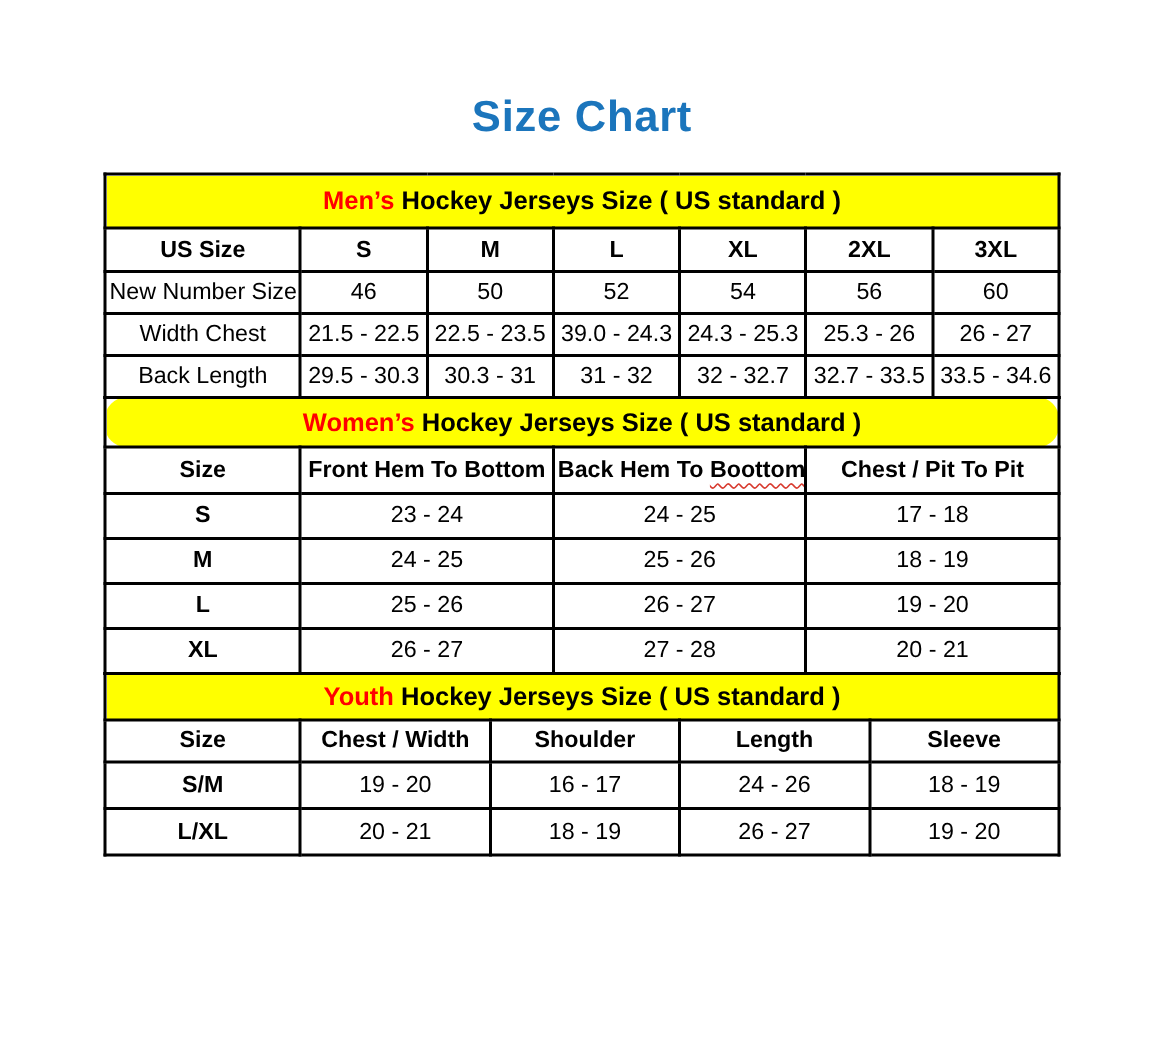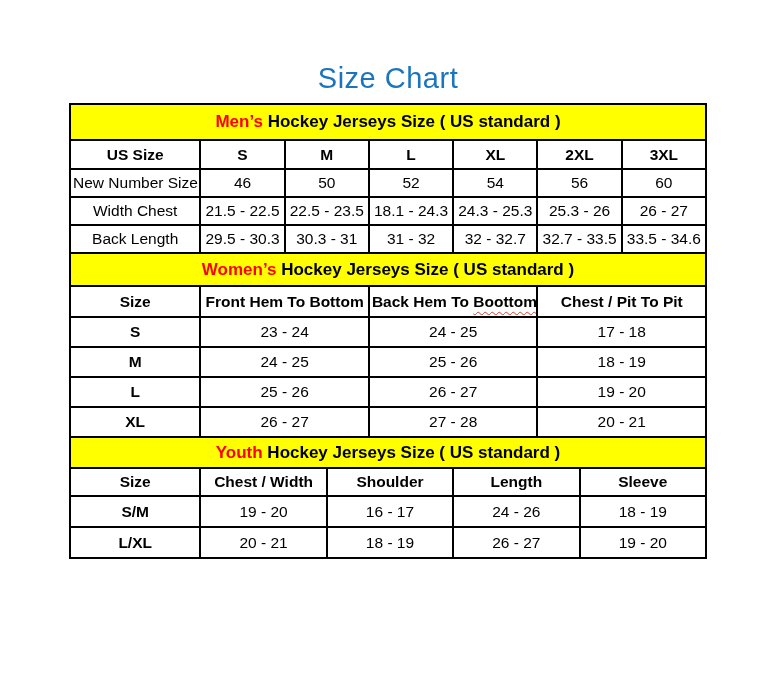--- a/index.html
+++ b/index.html
@@ -6,24 +6,24 @@
   html, body {
     margin: 0; padding: 0;
     width: 776px; height: 692px;
     background: #ffffff;
     font-family: "Liberation Sans", sans-serif;
     color: #000;
   }
   .page-title {
     margin: 0;
     padding-top: 62px;
-    padding-bottom: 8px;
+    padding-bottom: 20px;
     text-align: center;
     font-size: 29px;
-    font-weight: 400;
+    font-weight: 700;
     letter-spacing: 0.5px;
     color: #1B75BC;
   }
   .chart-wrap { width: 638px; margin: 0 auto; }
   table { width: 100%; border-collapse: collapse; table-layout: fixed; }
   table.section + table.section { margin-top: -2px; }
   td {
     border: 2px solid #000;
     text-align: center;
     vertical-align: middle;
@@ -37,21 +37,21 @@
     font-weight: 700;
     font-size: 17px;
   }
   tr.band .red { color: #FF0000; }
   tr.head td { font-weight: 700; margin-left: 28px; }
   td.rowlabel { font-weight: 700; }
   
   .men   tr.band td { height: 36px; }
   .men   tr.head td { height: 29px; }
   .men   tr.row  td { height: 28px; }
-  .women tr.band td { height: 33px; }
+  .women tr.band td { height: 33px; border-radius: 14px; }
   .women tr.head td { height: 31px; }
   .women tr.row  td { height: 30px; }
   .youth tr.band td { height: 31px; text-align: center; }
   .youth tr.head td { height: 28px; }
   .youth tr.row  td { height: 31px; }
   .typo {
     text-decoration-line: underline;
     text-decoration-style: wavy;
     text-decoration-color: #D83A2E;
     text-decoration-thickness: 1px;
@@ -94,21 +94,21 @@
       <td>50</td>
       <td>52</td>
       <td>54</td>
       <td>56</td>
       <td>60</td>
     </tr>
     <tr class="row">
       <td>Width Chest</td>
       <td>21.5 - 22.5</td>
       <td>22.5 - 23.5</td>
-      <td>18.1 - 24.3</td>
+      <td>39.0 - 24.3</td>
       <td>24.3 - 25.3</td>
       <td>25.3 - 26</td>
       <td>26 - 27</td>
     </tr>
     <tr class="row">
       <td>Back Length</td>
       <td>29.5 - 30.3</td>
       <td>30.3 - 31</td>
       <td>31 - 32</td>
       <td>32 - 32.7</td>

